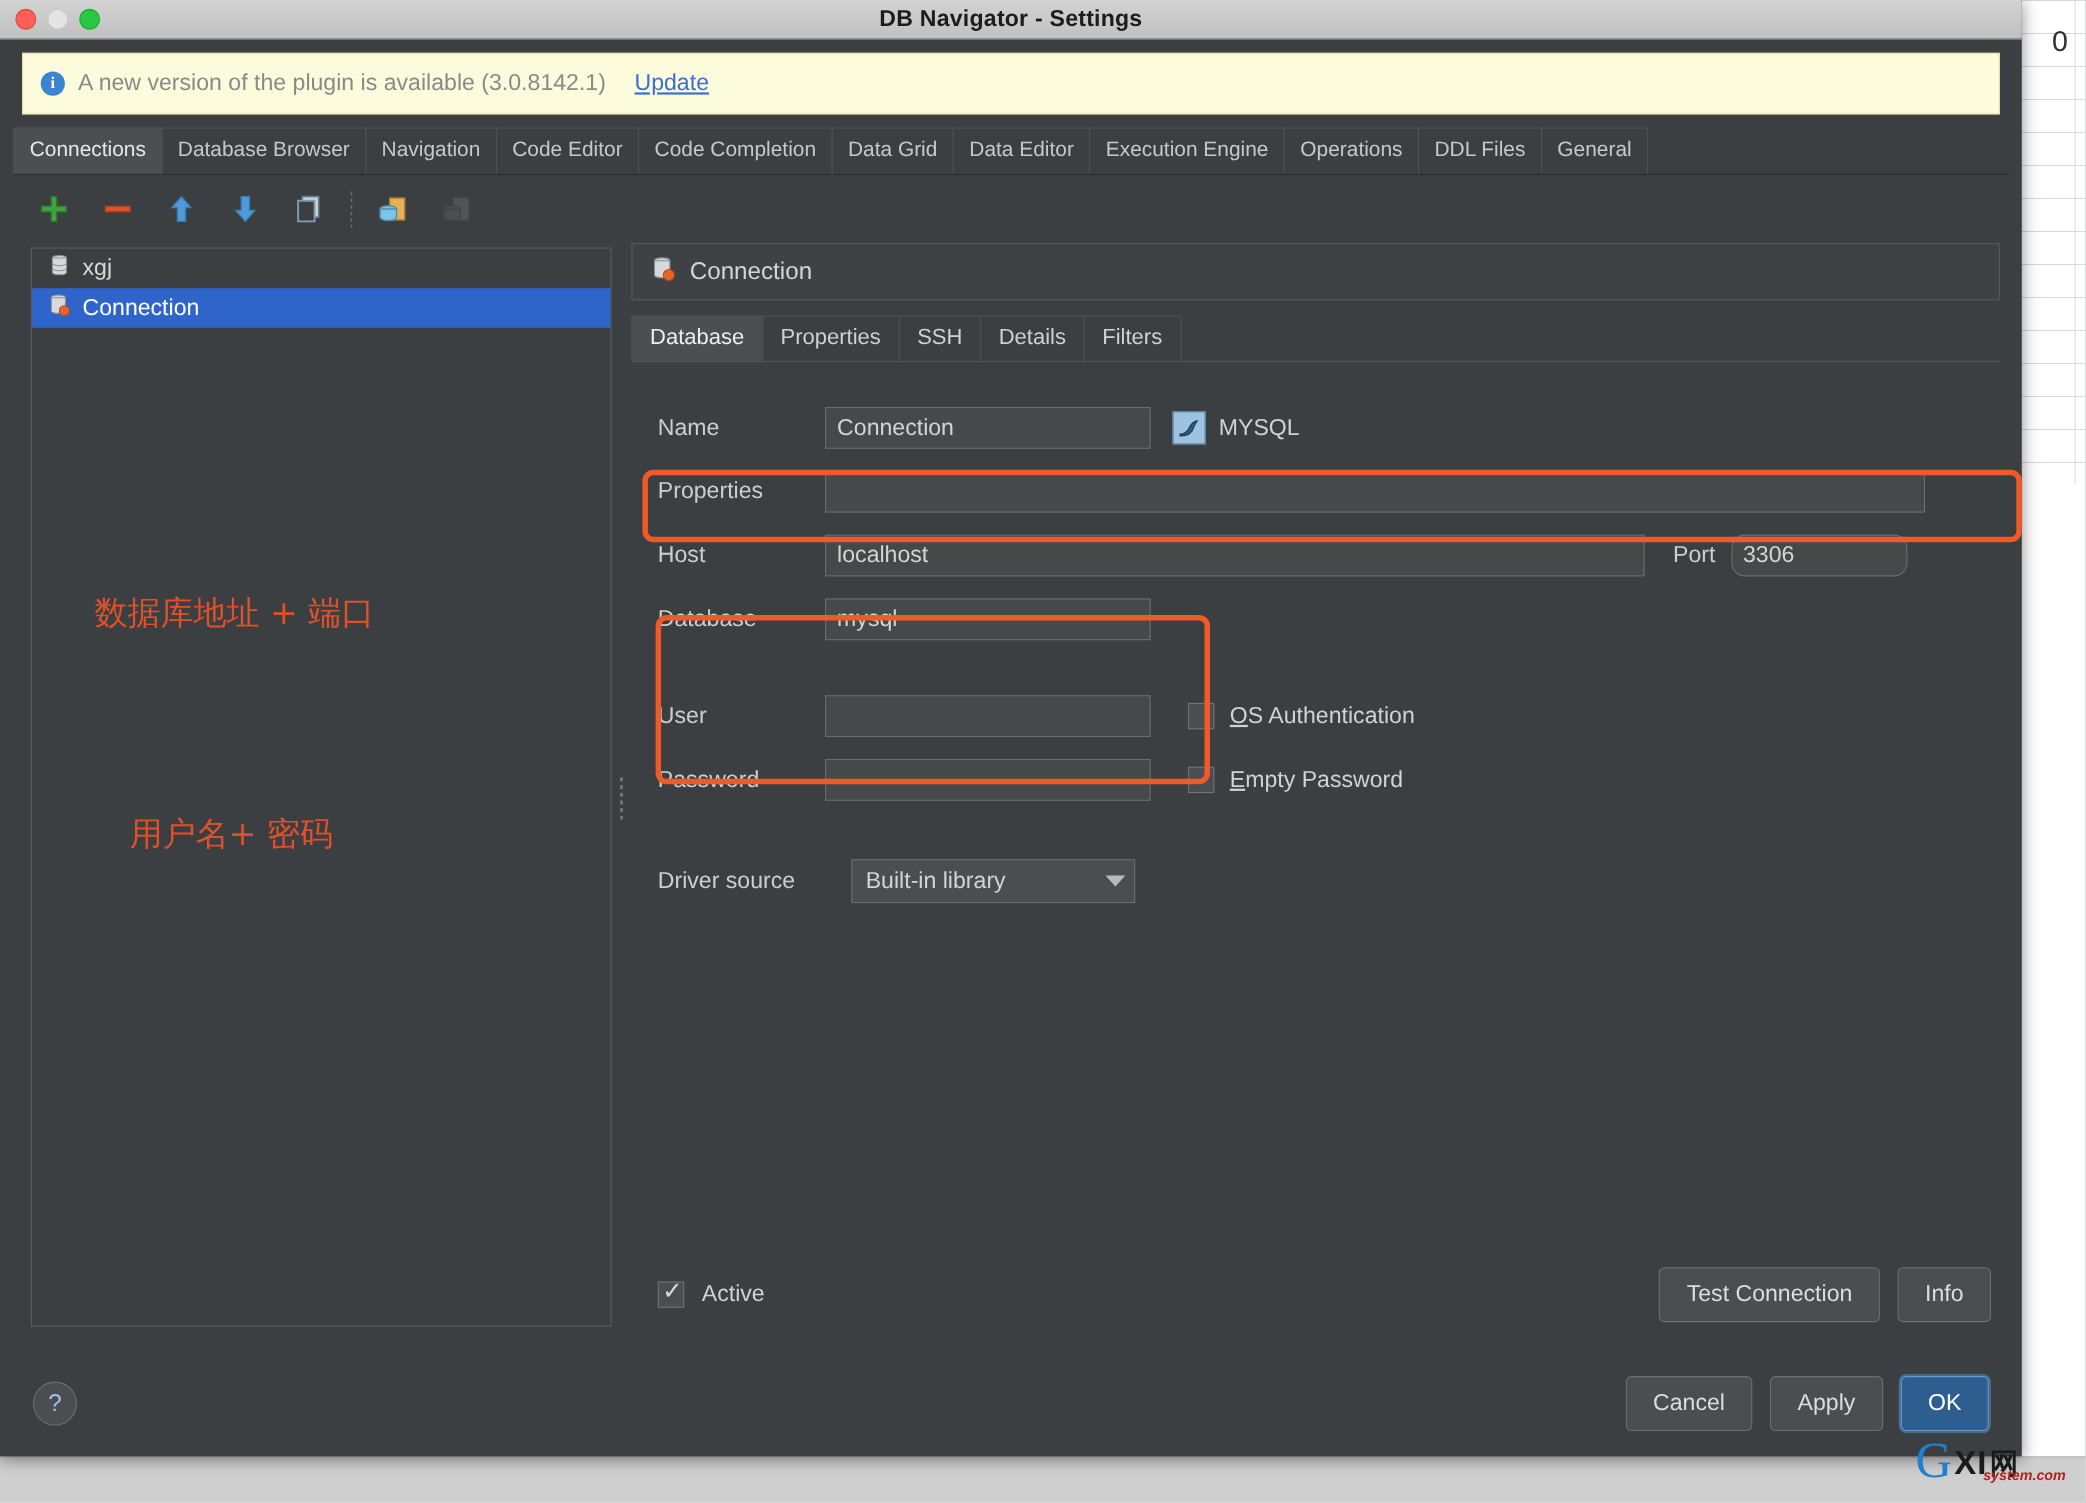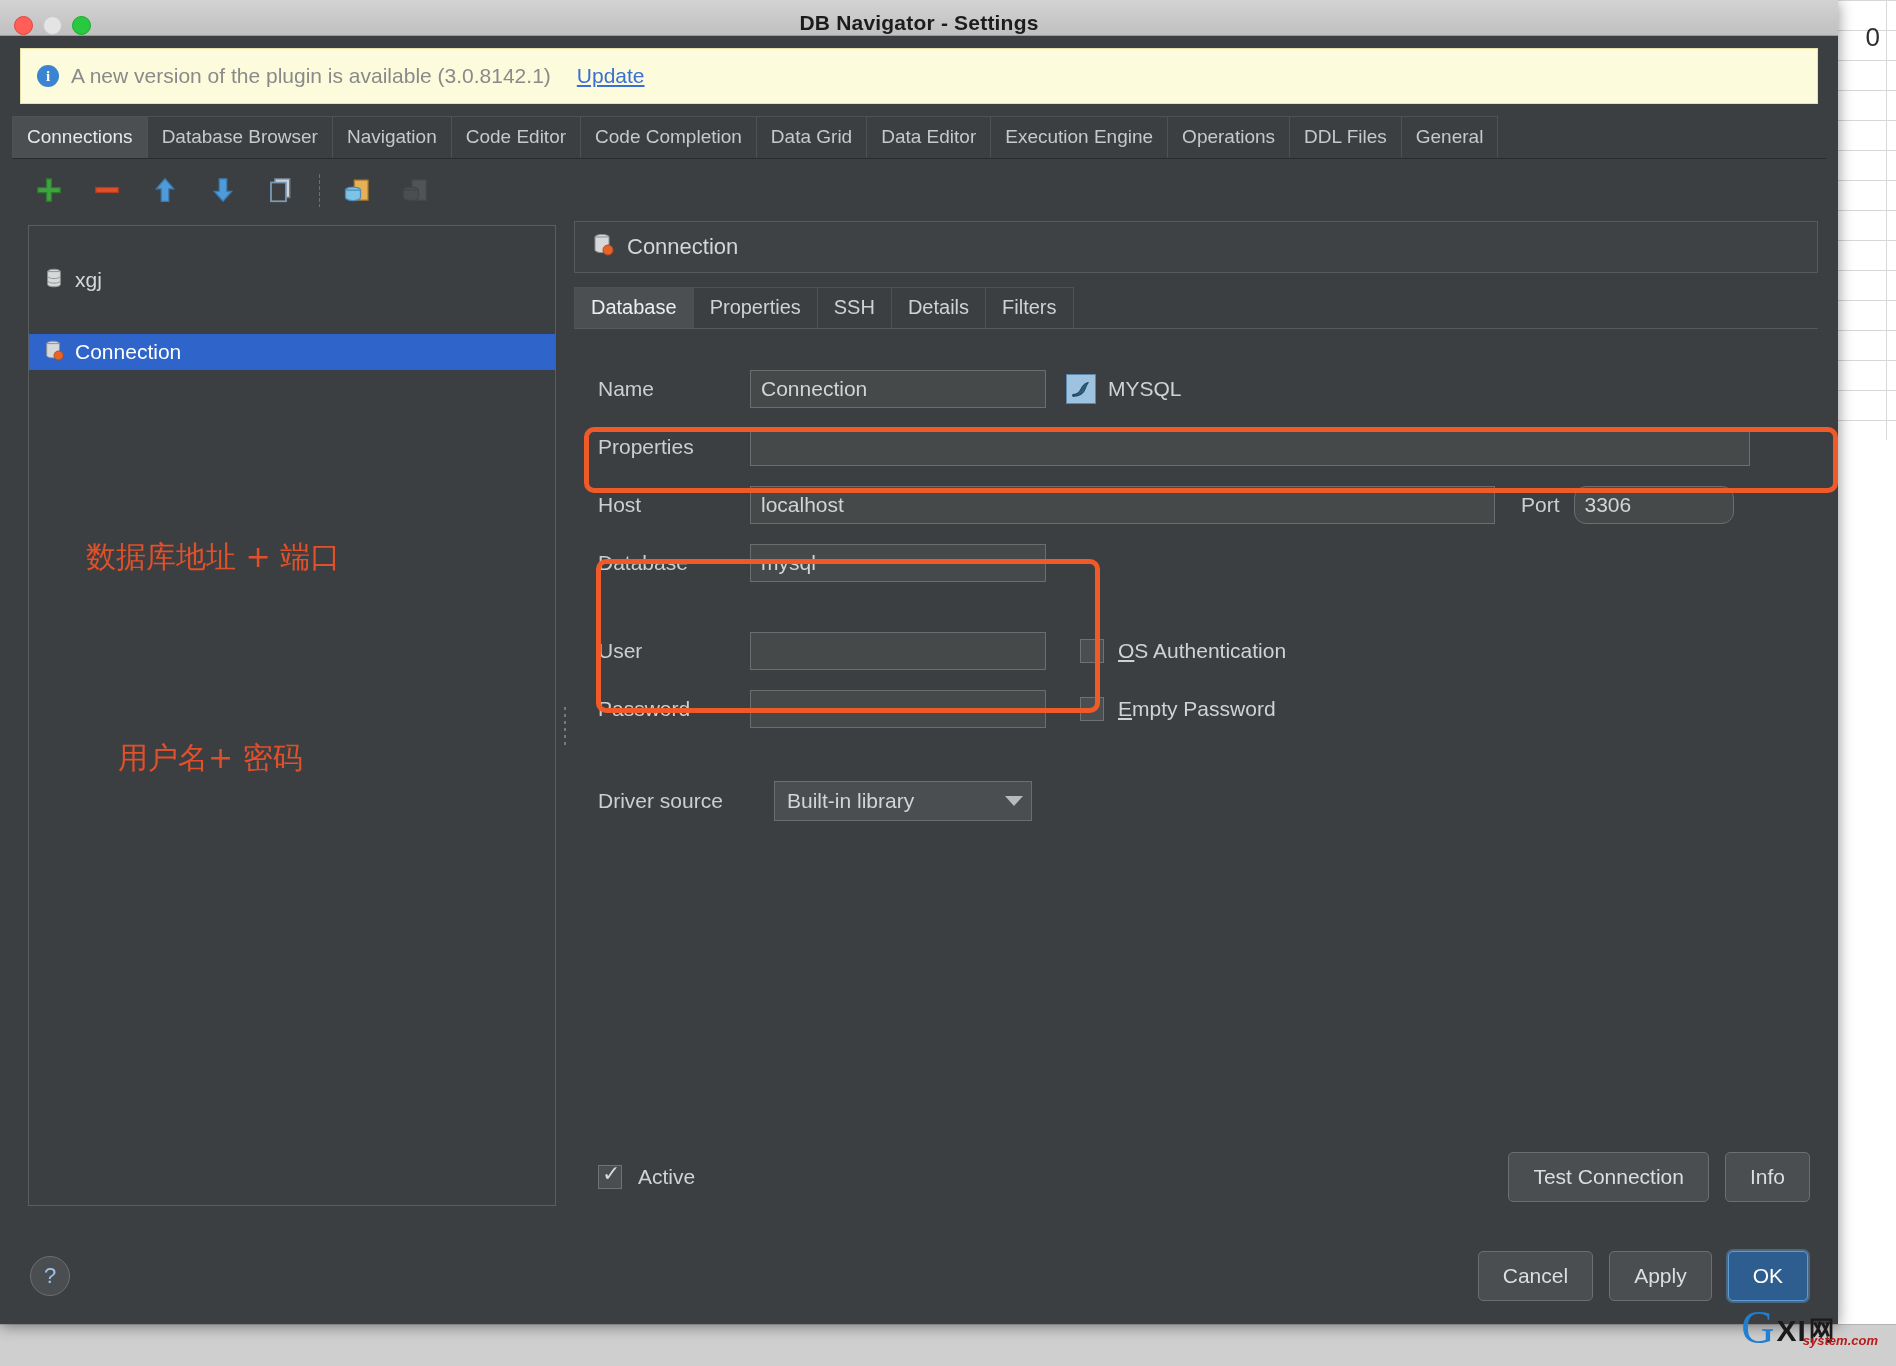--- a/index.html
+++ b/index.html
@@ -38,21 +38,21 @@
     background: #3c3f41;
     display: flex; flex-direction: column;
     box-shadow: 0 2px 14px rgba(0,0,0,.45);
   }
 
   
   #titlebar {
     height: 36px; flex: none;
     background: linear-gradient(#d3d3d3, #c0c0c0);
     border-bottom: 1px solid #9a9a9a;
-    display: flex; align-items: flex-end; position: relative;
+    display: flex; align-items: center; position: relative;
   }
   .traffic { display: flex; gap: 10px; padding-left: 14px; }
   .dot { width: 19px; height: 19px; border-radius: 50%; }
   .dot.red    { background: #ff5f57; border: 1px solid #e0443e; }
   .dot.yellow { background: #e4e4e4; border: 1px solid #c9c9c9; }
   .dot.green  { background: #28c840; border: 1px solid #1aab29; }
   #window-title {
     position: absolute; left: 0; right: 0; text-align: center;
     font-size: 21px; color: #1c1c1c; font-weight: 600; letter-spacing: .2px;
   }
@@ -110,21 +110,21 @@
   
   #body {
     flex: 1; display: flex; padding: 0 20px 0 28px; gap: 0; min-height: 0;
   }
   #tree {
     width: 528px; flex: none; margin-top: 4px; margin-bottom: 22px;
     background: #3c3f41; border: 1px solid #5a5e60; position: relative;
   }
   .tree-row {
     height: 36px; display: flex; align-items: center; gap: 10px;
-    padding-left: 14px; font-size: 21px; color: #d6d7d8; cursor: default; margin-top: 36px;
+    padding-left: 14px; font-size: 21px; color: #d6d7d8; cursor: default;
   }
   .tree-row.selected { background: #2f65ca; color: #ffffff; }
 
   .splitter {
     width: 18px; flex: none; display: flex; align-items: center;
     justify-content: center; cursor: col-resize;
   }
   .splitter i {
     display: block; width: 4px; height: 40px;
     background-image: radial-gradient(#76797b 40%, transparent 44%);

